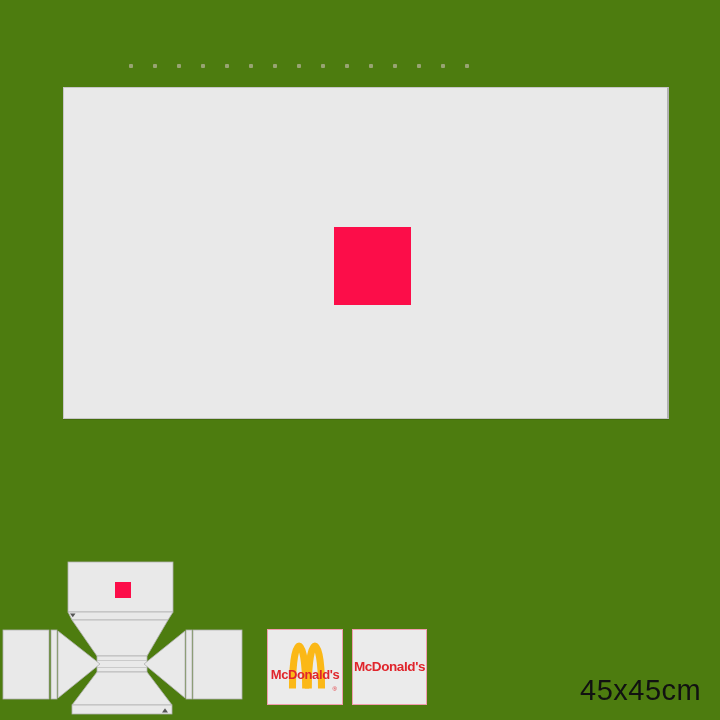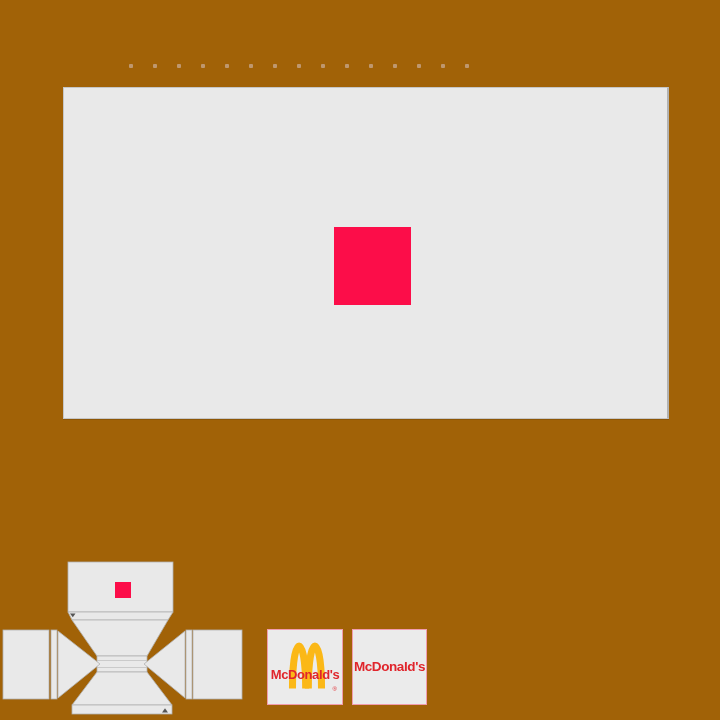--- a/index.html
+++ b/index.html
@@ -47,21 +47,21 @@
     position:absolute;right:5px;top:56px;font-size:6px;z-index:2;
   }
   .size-label{
     position:absolute;left:580px;top:674px;font-size:29px;color:#111111;
     letter-spacing:.5px;
   }
 </style>
 </head>
 <body>
 
-<div class="stage" style="background-color: #a16207;">
+<div class="stage" style="background-color: #4d7c0f;">
 
   <div class="dots-row"></div>
 
   <div class="preview-panel" style="background-color: rgb(233, 233, 233);">
     <div class="preview-marker" style="background-color: rgb(252, 13, 73);"></div>
   </div>
 
   <svg class="dieline" width="250" height="165" viewBox="0 0 250 165">
     <g class="die" fill="#e9e9e9" stroke="#b2b2b2">
       <rect x="68" y="7" width="105" height="50"></rect>
@@ -90,14 +90,15 @@
       <path d="M53,108 C53,-20 83,-20 83,108" stroke="#FBB817"></path>
     </svg>
     <div class="brand-word" style="color: rgb(224, 37, 44);">McDonald's</div>
     <div class="reg-mark" style="color: rgb(224, 37, 44);">®</div>
   </div>
 
   <div class="tile tile-wordmark" style="background-color: rgb(235, 235, 235); border-color: rgb(242, 156, 173);">
     <div class="brand-word" style="color: rgb(224, 37, 44);">McDonald's</div>
   </div>
 
+  <div class="size-label">45x45cm</div>
 
 </div>
 
 </body></html>

